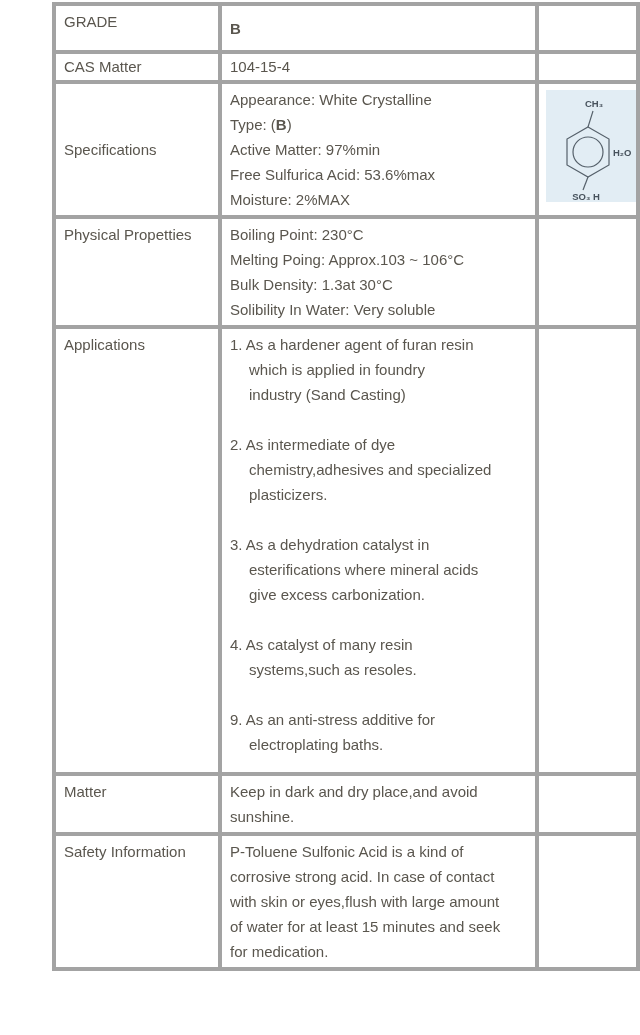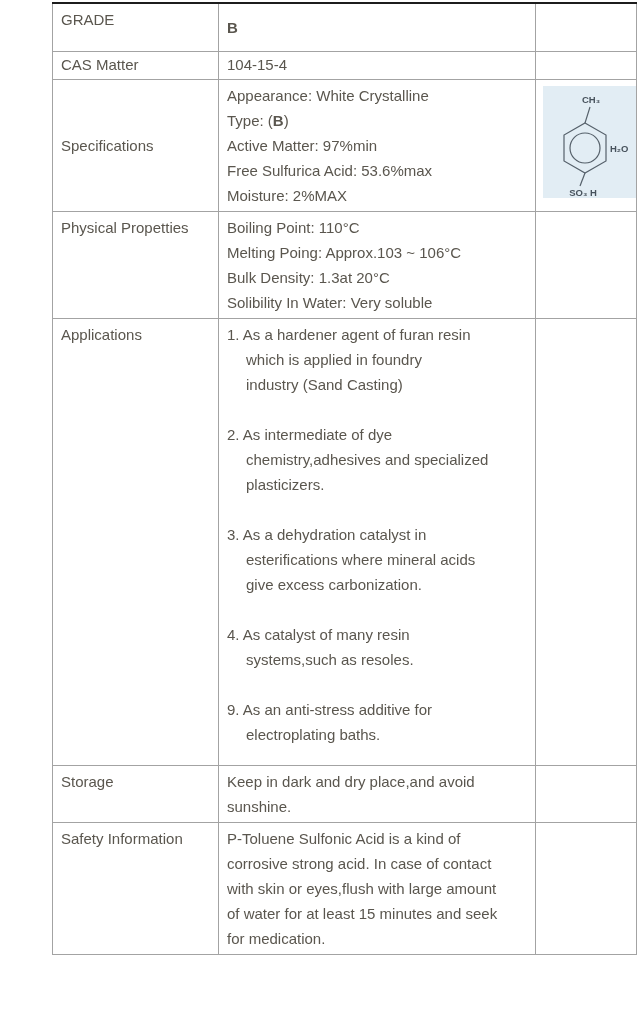--- a/index.html
+++ b/index.html
@@ -8,21 +8,21 @@
   .page { position:relative; width:640px; height:1035px; background:#ffffff; overflow:hidden; }
 
   table.spec-table {
     position:absolute; left:52px; top:2px; width:584px;
     border-collapse:collapse; table-layout:fixed;
     color:#5a564e; font-size:15px;
   }
   table.spec-table { border:1px solid #8f8f8f; border-top:2px solid #1c1c1c; }
   col.c1 { width:166px; } col.c2 { width:317px; } col.c3 { width:101px; }
   td {
-    border:1px solid #a3a3a3;
+    border:4px solid #a3a3a3;
     vertical-align:top;
     padding:3px 6px 3px 8px;
     line-height:25px;
     overflow:hidden;
   }
   td.v-mid { vertical-align:middle; }
   td.img-cell { padding:0; vertical-align:top; }
 
   .r-grade td   { height:48px; }
   .r-cas td     { height:28px; line-height:20px; }
@@ -114,23 +114,23 @@
             </svg>
           </div>
         </td>
       </tr>
 
       <tr class="r-phys">
         <td>
           <span>Physical Propetties</span>
         </td>
         <td>
-          <div>Boiling Point: 110°C</div>
+          <div>Boiling Point: 230°C</div>
           <div>Melting Poing: Approx.103 ~ 106°C</div>
-          <div>Bulk Density: 1.3at 20°C</div>
+          <div>Bulk Density: 1.3at 30°C</div>
           <div>Solibility In Water: Very soluble</div>
         </td>
         <td></td>
       </tr>
 
       <tr class="r-apps">
         <td>
           <span>Applications</span>
         </td>
         <td>
@@ -147,21 +147,21 @@
 systems,such as resoles.</div>
           <div class="app-item">9. As an anti-stress additive for
 electroplating baths.</div>
         </td>
         <td></td>
       </tr>
 
 
       <tr class="r-store">
         <td>
-          <span>Storage</span>
+          <span>Matter</span>
         </td>
         <td>
           <div class="pre">Keep in dark and dry place,and avoid
 sunshine.</div>
         </td>
         <td></td>
       </tr>
 
       <tr class="r-safety">
         <td>

